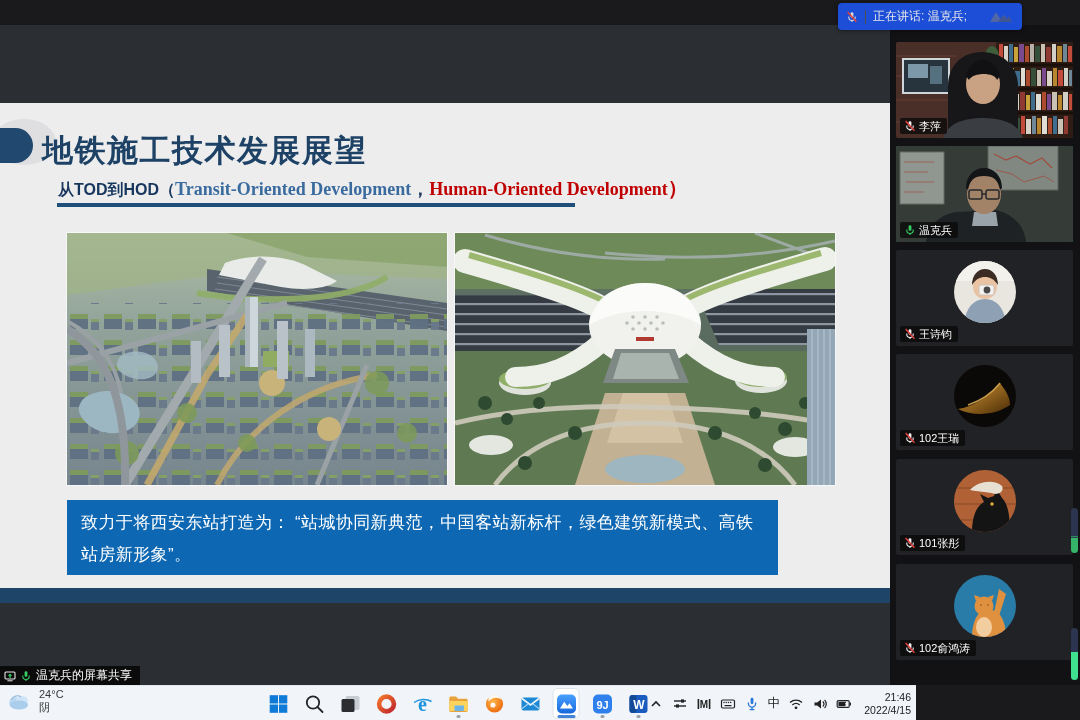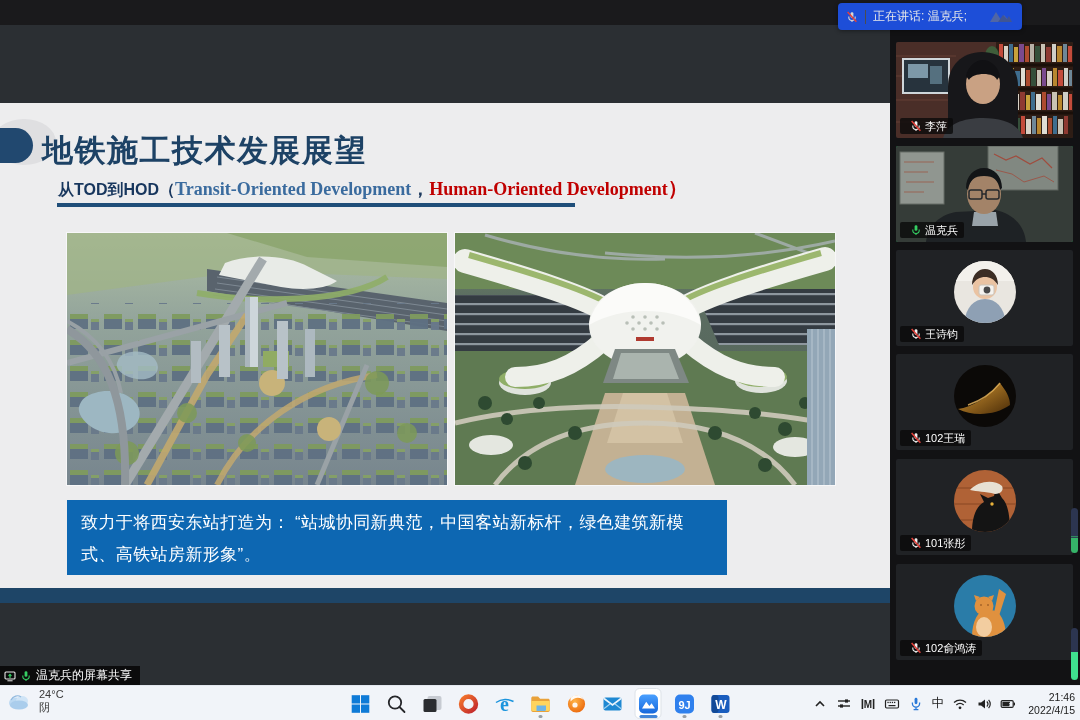--- a/index.html
+++ b/index.html
@@ -27,43 +27,43 @@
   #slide .sec-title{position:absolute;left:42px;top:27px;font-size:31px;font-weight:bold;color:#1d4265;letter-spacing:1.5px;}
   #slide .heading{position:absolute;left:58px;top:72px;white-space:nowrap;}
   .h-prefix{font-size:16px;font-weight:bold;color:#17365d;}
   .h-tod{font-size:18px;font-weight:bold;color:#3a6b9e;font-family:"Liberation Serif","DejaVu Serif",serif;}
   .h-comma{font-size:18px;font-weight:bold;color:#1d3a5e;}
   .h-hod{font-size:18px;font-weight:bold;color:#c00000;font-family:"Liberation Serif","DejaVu Serif",serif;}
   .h-suffix{font-size:20px;font-weight:bold;color:#c00000;}
   #slide .rule{position:absolute;left:57px;top:100px;width:518px;height:4px;background:#1f4e79;}
   .slide-img{position:absolute;top:130px;width:380px;height:252px;box-shadow:0 0 0 1px #f7f7f8;}
   #img-left{left:67px;} #img-right{left:455px;}
-  #caption{position:absolute;left:67px;top:397px;width:660px;height:75px;background:#0d67b2;color:#fff;
+  #caption{position:absolute;left:67px;top:397px;width:711px;height:75px;background:#0d67b2;color:#fff;
     font-size:17px;line-height:31.5px;padding:7px 14px;box-sizing:border-box;letter-spacing:.4px;overflow:hidden;}
   #slide .bottom-bar{position:absolute;left:0;top:485px;width:890px;height:15px;background:#1e4567;}
 
   
   #share-banner{position:absolute;left:0;top:641px;height:19px;background:#0b0b0c;color:#fff;font-size:12px;
     display:flex;align-items:center;gap:4px;padding:0 8px 0 4px;}
 
   
   #panel{position:absolute;left:890px;top:25px;width:190px;height:660px;background:#121214;}
   .tile{position:absolute;left:6px;width:177px;height:96px;background:#202225;border-radius:2px;overflow:hidden;cursor:default;}
   .tile.active{outline:2px solid #1da45c;outline-offset:-2px;}
   .vid{position:absolute;left:0;top:0;width:100%;height:100%;}
   .ava{position:absolute;left:50%;top:42px;transform:translate(-50%,-50%);width:62px;height:62px;}
   .badge{position:absolute;left:4px;bottom:4px;display:flex;align-items:center;gap:3px;
-    background:rgba(10,10,10,.8);color:#fff;font-size:11px;line-height:14px;padding:1px 6px 1px 10px;border-radius:2px;}
+    background:rgba(10,10,10,.8);color:#fff;font-size:11px;line-height:14px;padding:1px 6px 1px 4px;border-radius:2px;}
   .mic12{width:12px;height:12px;display:block;}
   .scrollbar-seg{position:absolute;width:7px;border-radius:4px;}
   #scroll1{left:181px;top:483px;height:45px;background:linear-gradient(#2c3550 0 62%,#2c3550 62%,#35b368 62%,#2c3550 66%,#35b368 66% 100%);}
   #scroll2{left:181px;top:603px;height:52px;background:linear-gradient(#2c3550 0 46%,#3fe08f 46% 100%);}
 
   
-  #taskbar{position:absolute;left:0;top:685px;width:1080px;height:35px;background:#f1f4f9;border-top:1px solid #e3e8ef;z-index:20;}
+  #taskbar{position:absolute;left:0;top:685px;width:916px;height:35px;background:#f1f4f9;border-top:1px solid #e3e8ef;z-index:20;}
   #weather{position:absolute;left:6px;top:2px;display:flex;align-items:center;gap:7px;cursor:default;}
   #weather .wtxt{font-size:11px;line-height:13px;color:#3a3a3a;}
   #apps{position:absolute;left:50%;top:0;height:35px;transform:translateX(-50%);display:flex;align-items:center;gap:9px;}
   .app{position:relative;width:27px;height:31px;display:flex;align-items:center;justify-content:center;border-radius:5px;cursor:default;}
   .app svg{width:24px;height:24px;}
   .app .dot{position:absolute;bottom:1px;left:50%;transform:translateX(-50%);width:4px;height:3px;border-radius:2px;background:#9aa0a6;}
   .app.active{background:#ffffff;border:1px solid #dde2e8;box-sizing:border-box;}
   .app.active .bar{position:absolute;bottom:0px;left:50%;transform:translateX(-50%);width:18px;height:3px;border-radius:2px;background:#4285d8;}
   #tray{position:absolute;right:5px;top:0;height:35px;display:flex;align-items:center;gap:7px;}
   .tray-ic{width:17px;height:17px;display:flex;align-items:center;justify-content:center;cursor:default;}

